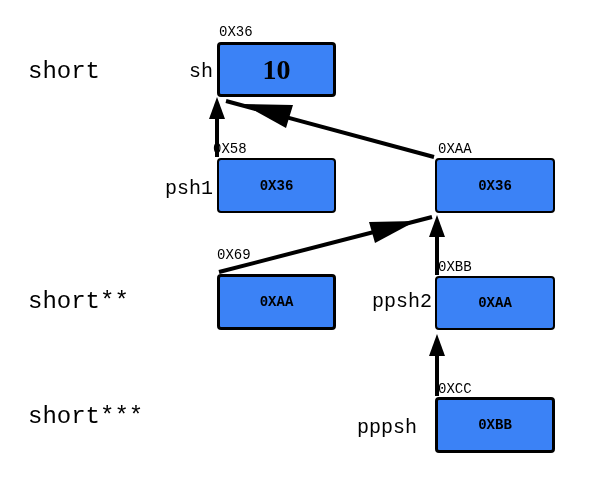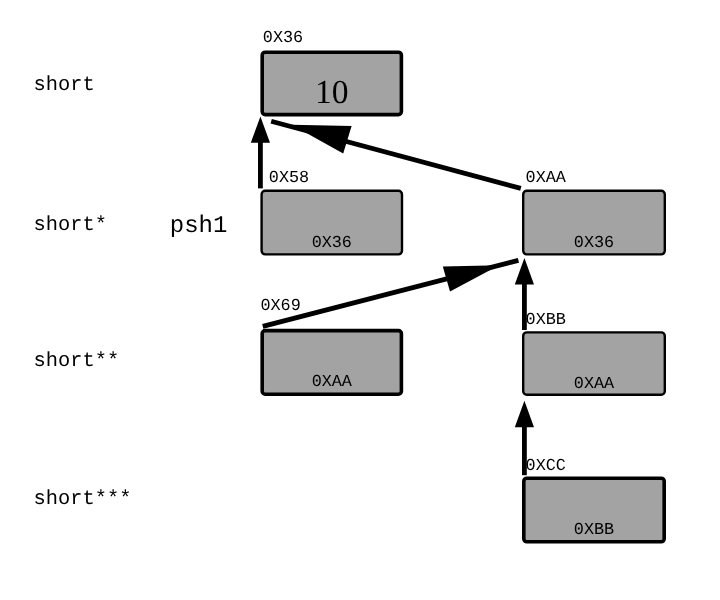--- a/index.html
+++ b/index.html
@@ -16,21 +16,21 @@
     position: absolute;
     left: 0; top: 0;
     width: 600px; height: 500px;
   }
   .type-label {
     position: absolute;
     left: 28px;
     width: 140px;
     height: 22px;
     line-height: 22px;
-    font-size: 17px;
+    font-size: 24px;
     text-align: left;
     white-space: nowrap;
   }
   .var-label {
     position: absolute;
     height: 24px;
     line-height: 24px;
     font-size: 20px;
     text-align: right;
     white-space: nowrap;
@@ -38,26 +38,27 @@
   .addr-label {
     position: absolute;
     height: 16px;
     line-height: 16px;
     font-size: 14px;
     white-space: nowrap;
   }
   .mem-box {
     position: absolute;
     box-sizing: border-box;
-    background: #a3a3a3;
+    background: #3b82f6;
     border: 2px solid #000000;
     border-radius: 4px;
     display: flex;
-    align-items: flex-end;
+    align-items: center;
     justify-content: center;
+    font-weight: bold;
   }
   .mem-box.thick { border-width: 3px; }
   .box-value { font-size: 14px; }
   .box-value.big {
     font-size: 28px;
     font-family: "Liberation Serif", "DejaVu Serif", serif;
   }
   
   #box-sh    { left: 217px; top: 42px;  width: 119px; height: 55px; }
   #box-psh1  { left: 217px; top: 158px; width: 119px; height: 55px; }
@@ -65,28 +66,28 @@
   #box-ppsh1 { left: 217px; top: 274px; width: 119px; height: 56px; }
   #box-ppsh2 { left: 435px; top: 276px; width: 120px; height: 54px; }
   #box-pppsh { left: 435px; top: 397px; width: 120px; height: 56px; }
   
   #type-r1 { top: 61px; }
   #type-r2 { top: 178px; }
   #type-r3 { top: 291px; }
   #type-r4 { top: 406px; }
   
   #var-sh    { left: 118px; width: 95px; top: 60px;  }
-  #var-psh1  { left: 118px; width: 95px; top: 177px; text-align: center; }
+  #var-psh1  { left: 118px; width: 95px; top: 177px; }
   #var-psh2  { left: 338px; width: 93px; top: 160px; }
   #var-ppsh1 { left: 110px; width: 103px; top: 291px; }
   #var-ppsh2 { left: 338px; width: 94px; top: 290px; }
   #var-pppsh { left: 320px; width: 97px; top: 416px; }
   
   #addr-sh    { left: 219px; top: 24px;  }
-  #addr-psh1  { left: 224px; top: 141px; }
+  #addr-psh1  { left: 213px; top: 141px; }
   #addr-psh2  { left: 438px; top: 141px; }
   #addr-ppsh1 { left: 217px; top: 247px; font-family: Liberation Mono, monospace; }
   #addr-ppsh2 { left: 438px; top: 259px; }
   #addr-pppsh { left: 438px; top: 381px; }
 </style>
 </head>
 <body>
 
 <div class="canvas">
 
@@ -112,25 +113,27 @@
       <polygon points="437,215 429,237 445,237" fill="#000000"></polygon>
     </g>
 
     <g>
       <line x1="437" y1="396" x2="437" y2="350" stroke="#000000" stroke-width="4"></line>
       <polygon points="437,334 429,356 445,356" fill="#000000"></polygon>
     </g>
   </svg>
 
   <div class="type-label" id="type-r1">short</div>
-  <div class="type-label" id="type-r2">short*</div>
   <div class="type-label" id="type-r3">short**</div>
   <div class="type-label" id="type-r4">short***</div>
 
+  <div class="var-label" id="var-sh">sh</div>
   <div class="var-label" id="var-psh1">psh1</div>
+  <div class="var-label" id="var-ppsh2">ppsh2</div>
+  <div class="var-label" id="var-pppsh">pppsh</div>
 
   <div class="addr-label" id="addr-sh">0X36</div>
   <div class="addr-label" id="addr-psh1">0X58</div>
   <div class="addr-label" id="addr-psh2">0XAA</div>
   <div class="addr-label" id="addr-ppsh1">0X69</div>
   <div class="addr-label" id="addr-ppsh2">0XBB</div>
   <div class="addr-label" id="addr-pppsh">0XCC</div>
 
   <div class="mem-box thick" id="box-sh">
     <span class="box-value big">10</span>

